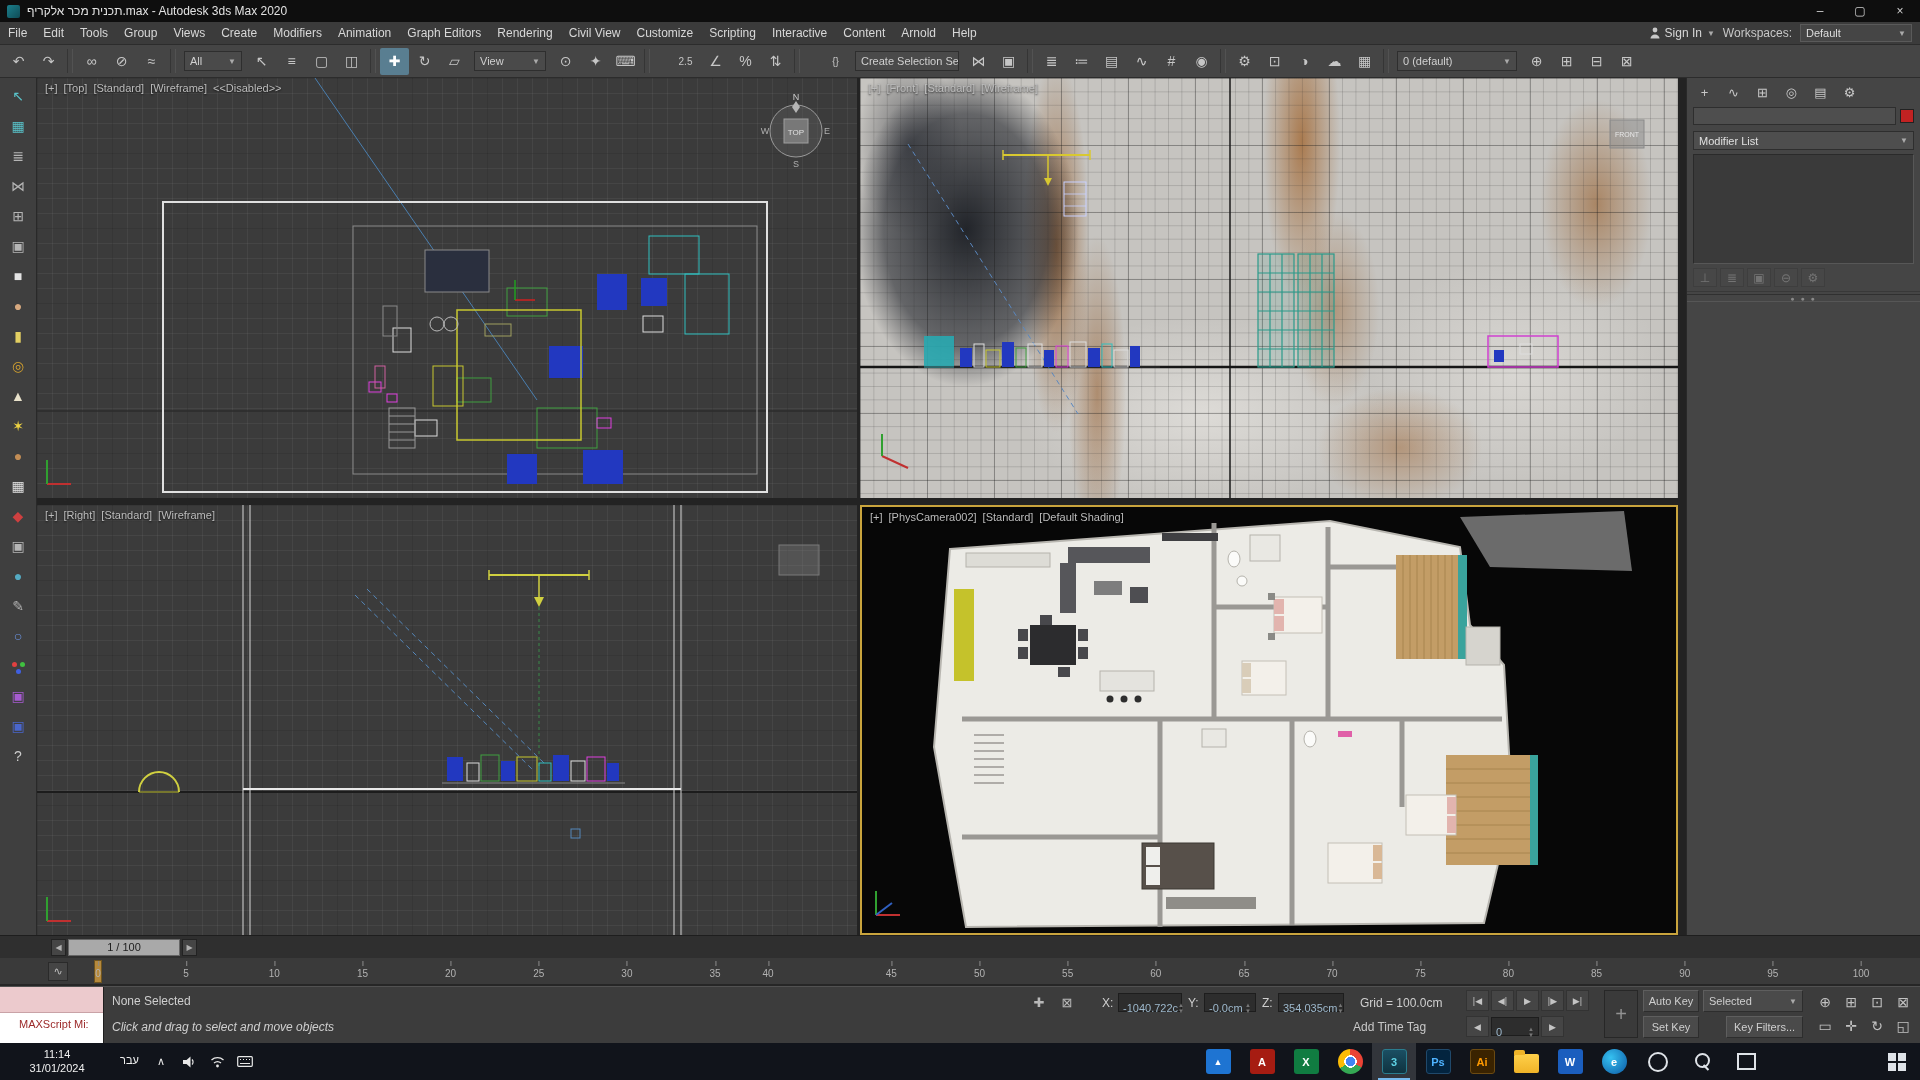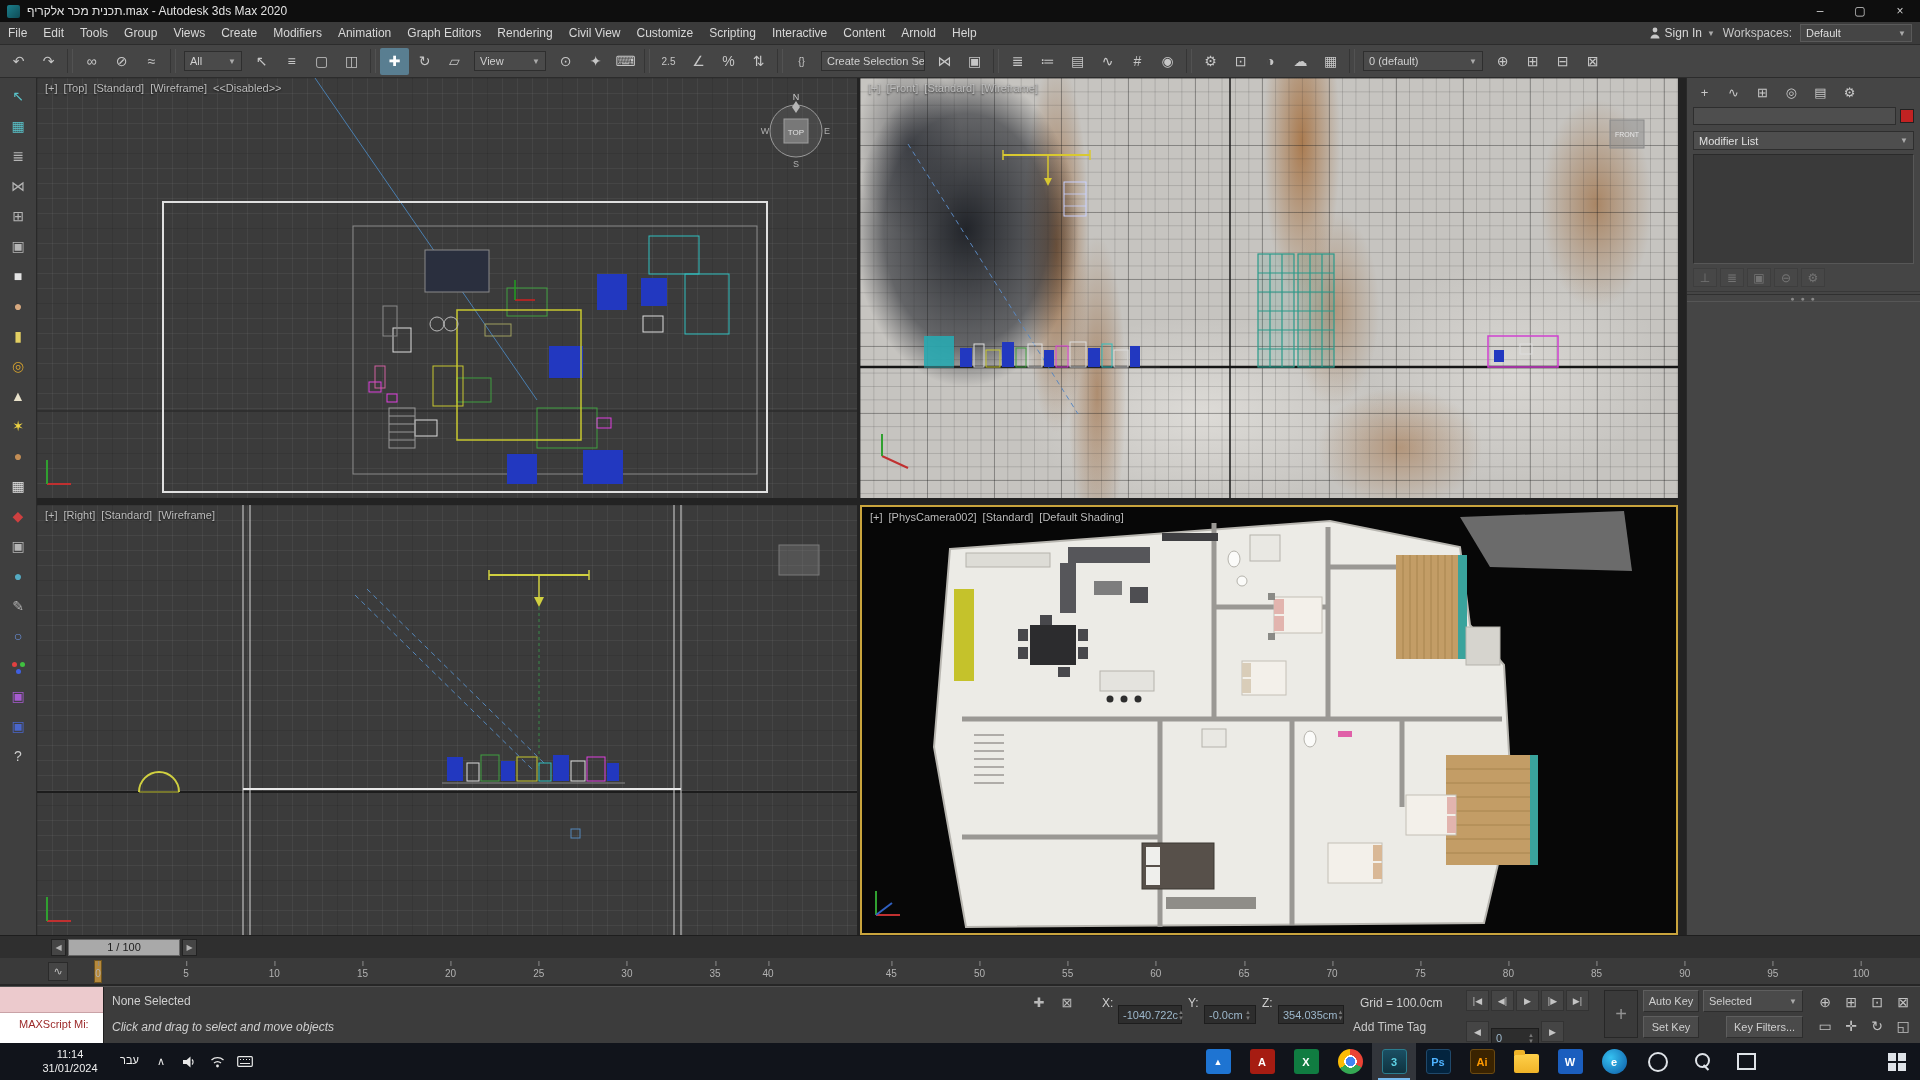--- a/index.html
+++ b/index.html
@@ -21,21 +21,21 @@
   .menubar-right { margin-left:auto; display:flex; align-items:center; gap:8px; padding-right:8px; }
   .signin { display:flex; align-items:center; gap:5px; color:#d8d8d8; }
   .person-svg { display:block; }
   .caret { font-size:8px; color:#aaa; }
   .ws-label { color:#c8c8c8; }
   .ws-dd { width:112px; height:18px; background:#454545; border:1px solid #5a5a5a; display:flex; align-items:center; justify-content:space-between; padding:0 5px; font-size:11px; color:#ddd; }
 
   
   .toolbar { position:absolute; left:0; top:45px; width:100%; height:33px; background:#454545; border-bottom:1px solid #2c2c2c; display:flex; align-items:center; padding-left:4px; gap:1px; overflow:hidden; }
   .tb-ic { min-width:29px; height:27px; display:flex; align-items:center; justify-content:center; color:#c6c6c6; font-size:14px; border-radius:2px; white-space:nowrap; }
-  .tb-ic.small-txt { font-size:10px; }
+  .tb-ic.small-txt { font-size:10px;margin-left:17px; }
   .tb-ic.active { background:#597e91; color:#fff; }
   .tb-sep { width:6px; height:24px; border-left:1px solid #353535; border-right:1px solid #525252; margin:0 3px; }
   .tb-dd { height:20px; background:#4a4a4a; border:1px solid #2e2e2e; display:flex; align-items:center; justify-content:space-between; padding:0 5px; margin:0 4px; font-size:11px; color:#d0d0d0; white-space:nowrap; overflow:hidden; }
 
   
   .main { position:absolute; left:0; top:78px; width:100%; height:857px; background:#303030; }
   .left-strip { position:absolute; left:0; top:0; width:37px; height:100%; background:#3f3f3f; border-right:1px solid #292929; display:flex; flex-direction:column; align-items:center; padding-top:4px; gap:3px; }
   .ls-ic { width:28px; height:27px; display:flex; align-items:center; justify-content:center; font-size:14px; border-radius:2px; position:relative; }
   .rgb-dots::before { content:""; position:absolute; left:8px; top:10px; width:5px; height:5px; border-radius:50%; background:#e04040; box-shadow:8px 0 0 #40c040, 4px 7px 0 #4060e0; }
 
@@ -100,33 +100,33 @@
   .time-cursor { position:absolute; left:94px; top:2px; width:8px; height:23px; background:#b5893c; border:1px solid #6e5420; }
   .mini-curve-btn { position:absolute; left:48px; top:4px; width:20px; height:19px; background:#454545; border:1px solid #2a2a2a; color:#bbb; display:flex; align-items:center; justify-content:center; font-size:11px; }
 
   
   .statusbar { position:absolute; left:0; top:986px; width:100%; height:57px; background:#3c3c3c; border-top:1px solid #515151; }
   .maxscript { position:absolute; left:0; top:0; width:104px; height:57px; background:#ffffff; border-right:1px solid #1f1f1f; }
   .maxscript .macro { height:26px; background:#eccacd; border-bottom:1px solid #c9a3a7; }
   .maxscript .lbl { color:#9c2a2a; font-size:11px; padding:5px 3px 0 19px; white-space:nowrap; overflow:hidden; }
   .sb-text { position:absolute; color:#cfcfcf; font-size:12px; white-space:nowrap; }
   .sb-ic { position:absolute; width:22px; height:20px; display:flex; align-items:center; justify-content:center; color:#b8b8b8; font-size:13px; }
-  .field { position:absolute; background:#2d2d2d; border:1px solid #1d1d1d; color:#9db8cc; font-size:11px; display:flex; align-items:center; padding:0 4px; height:19px;margin-top:12px; }
+  .field { position:absolute; background:#2d2d2d; border:1px solid #1d1d1d; color:#9db8cc; font-size:11px; display:flex; align-items:flex-start; padding:8px 4px; height:19px; }
   .field .spin { margin-left:auto; color:#777; font-size:6px; line-height:6px; }
   .btn { position:absolute; background:#4a4a4a; border:1px solid #5e5e5e; border-bottom-color:#2d2d2d; border-right-color:#2d2d2d; color:#cfcfcf; font-size:11px; display:flex; align-items:center; justify-content:center; }
   .playback { position:absolute; left:1466px; top:3px; display:flex; gap:2px; }
   .pb-btn { width:23px; height:21px; background:#454545; border:1px solid #333; color:#c4c4c4; font-size:9px; display:flex; align-items:center; justify-content:center; white-space:nowrap; }
   .frame-row { position:absolute; left:1466px; top:29px; display:flex; gap:2px; align-items:center; }
   .bigkey { position:absolute; left:1604px; top:3px; width:34px; height:48px; background:#3a3a3a; border:1px solid #272727; color:#929292; font-size:20px; display:flex; align-items:center; justify-content:center; }
   .nav-grid { position:absolute; left:1812px; top:3px; width:104px; display:flex; flex-wrap:wrap; }
   .nav-btn { width:26px; height:24px; display:flex; align-items:center; justify-content:center; color:#c2c2c2; font-size:14px; }
 
   
   .taskbar { position:absolute; left:0; top:1043px; width:100%; height:37px; background:#11141b; color:#e8e8e8; }
-  .clock { position:absolute; left:25px; top:4px; width:90px; text-align:center; font-size:11px; line-height:14px; color:#f0f0f0; }
+  .clock { position:absolute; left:12px; top:4px; width:90px; text-align:center; font-size:11px; line-height:14px; color:#f0f0f0; }
   .lang { position:absolute; left:120px; top:11px; font-size:11px; color:#f0f0f0; }
   .tray { position:absolute; left:152px; top:0; height:100%; display:flex; align-items:center; gap:10px; }
   .tray-ic { width:18px; height:18px; display:flex; align-items:center; justify-content:center; color:#e8e8e8; font-size:11px; }
   .apps { position:absolute; left:1196px; top:0; height:100%; display:flex; }
   .app { width:44px; height:37px; display:flex; align-items:center; justify-content:center; position:relative; }
   .app.active { background:rgba(255,255,255,.14); }
   .app.active::after { content:""; position:absolute; left:6px; right:6px; bottom:0; height:2px; background:#76b9ed; }
   .app-ic { width:25px; height:25px; border-radius:3px; display:flex; align-items:center; justify-content:center; font-weight:bold; font-size:11px; position:relative; }
   .ic-photos { background:#1e74d2; color:#fff; font-size:9px; }
   .ic-acrobat { background:#a61c12; color:#fff; }

